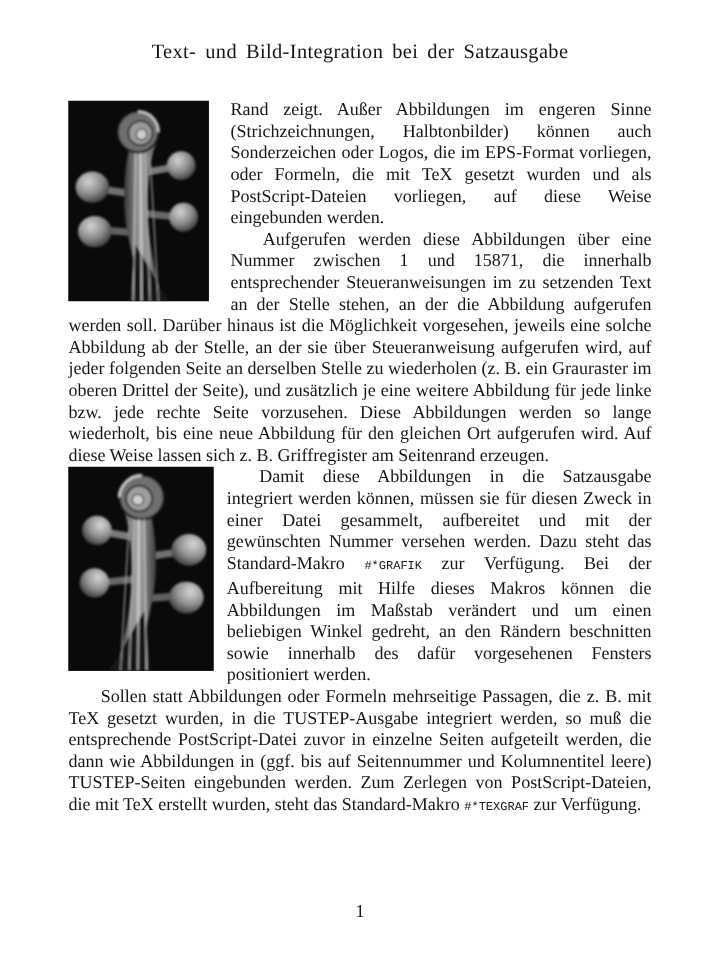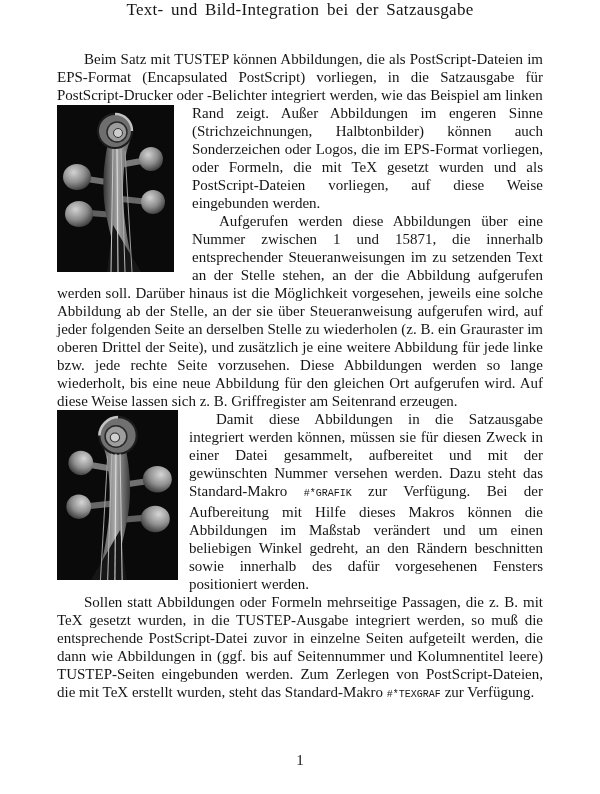--- a/index.html
+++ b/index.html
@@ -7,20 +7,21 @@
     position: relative;
     width: 600px;
     height: 794px;
     background: #ffffff;
     font-family: "Liberation Serif", "DejaVu Serif", serif;
     color: #151515;
     overflow: hidden;
   }
   .title {
     margin: 0;
+    padding-top: 33px;
     font-size: 17px;
     font-weight: 400;
     text-align: center;
     letter-spacing: 0.3px;
     word-spacing: 3px;
   }
   .content {
     width: 486px;
     margin: 30px 0 0 57px;
     font-size: 15px;
@@ -51,21 +52,20 @@
 </style>
 </head>
 <body>
 
 <div class="page">
 
   <h1 class="title">Text- und Bild-Integration bei der Satzausgabe</h1>
 
   <div class="content">
 
-    <p class="par ind"><span>Beim Satz mit TUSTEP können Abbildungen, die als PostScript-Dateien im EPS-Format (Encapsulated PostScript) vorliegen, in die Satzausgabe für PostScript-Drucker oder -Belichter integriert werden, wie das Beispiel am linken</span></p>
 
     <p class="par"><span class="fig fig1">
           <svg viewBox="0 0 117 167" preserveAspectRatio="none">
             <defs>
               <radialGradient id="pgA" cx="38%" cy="32%" r="80%">
                 <stop offset="0%" stop-color="#d2d2d2"></stop>
                 <stop offset="50%" stop-color="#8d8d8d"></stop>
                 <stop offset="100%" stop-color="#272727"></stop>
               </radialGradient>
               <linearGradient id="ngA" x1="0" y1="0" x2="1" y2="0">

